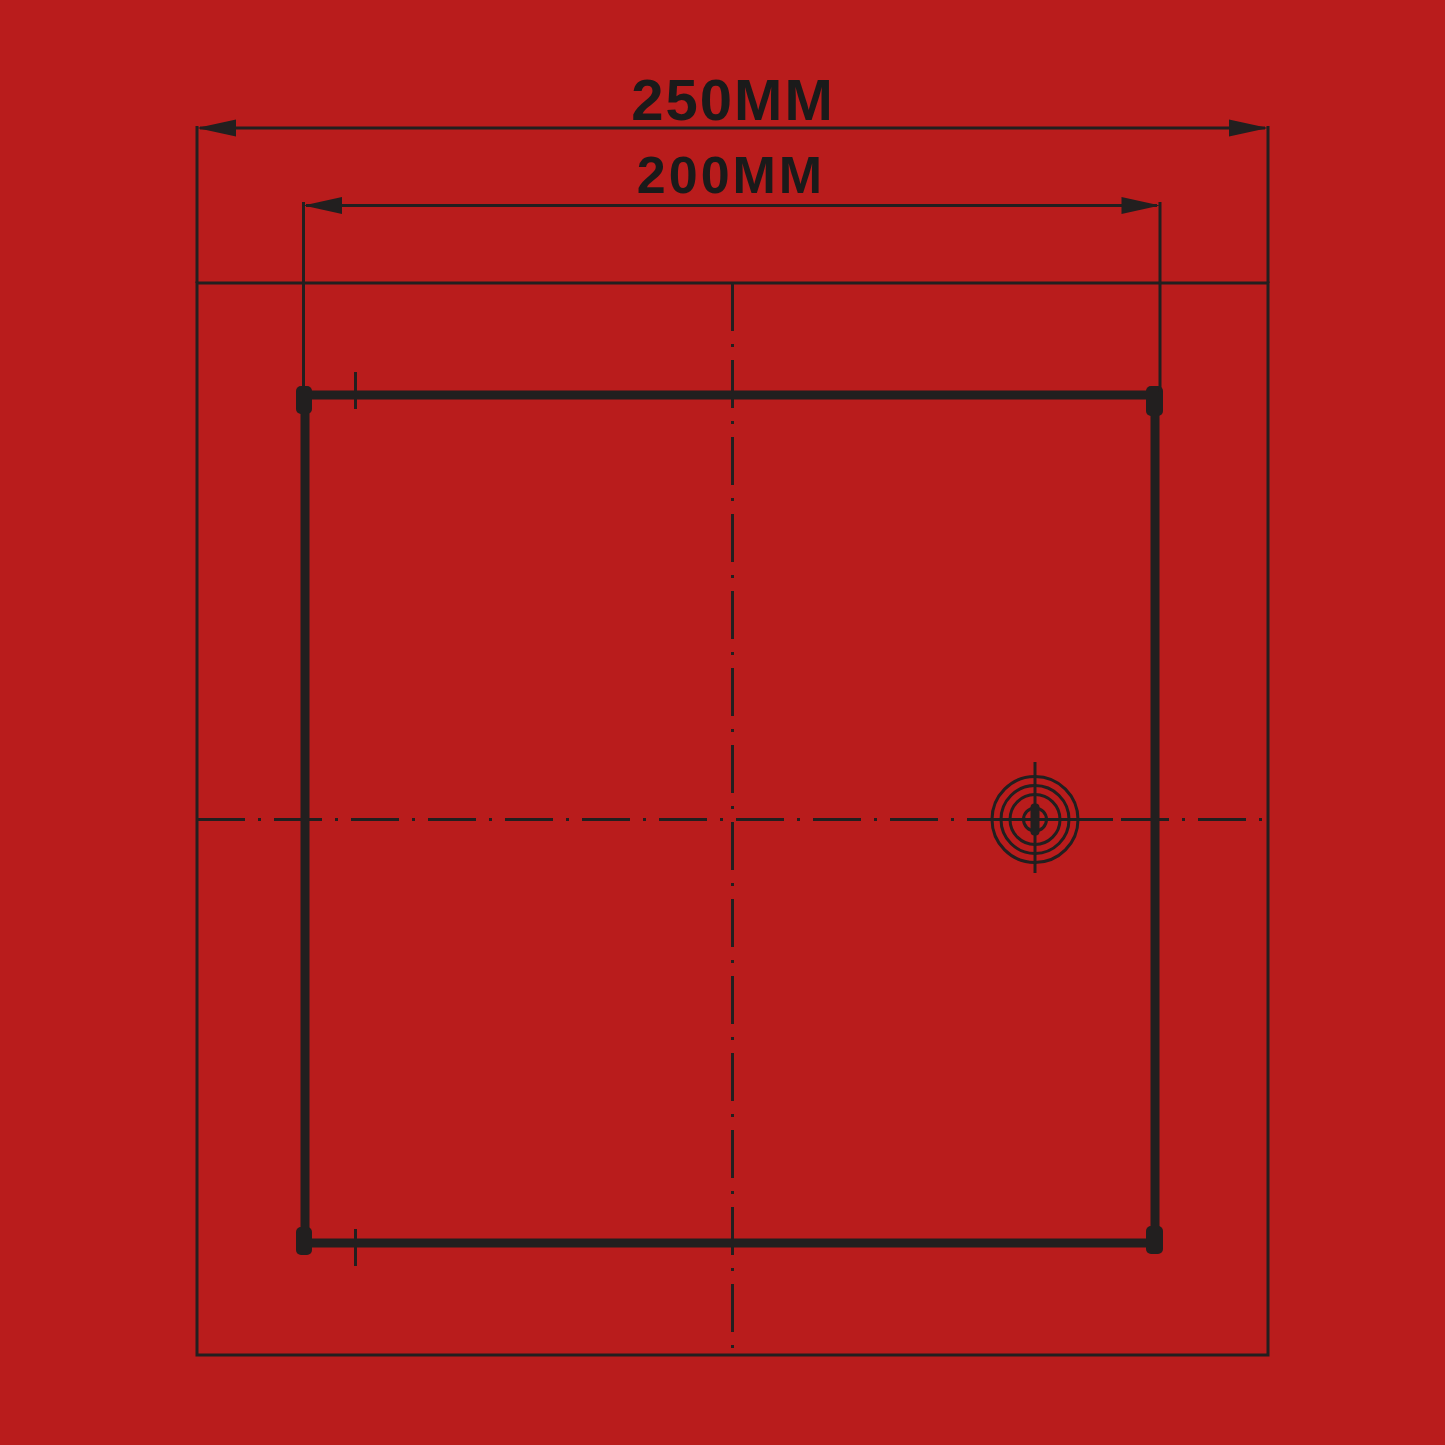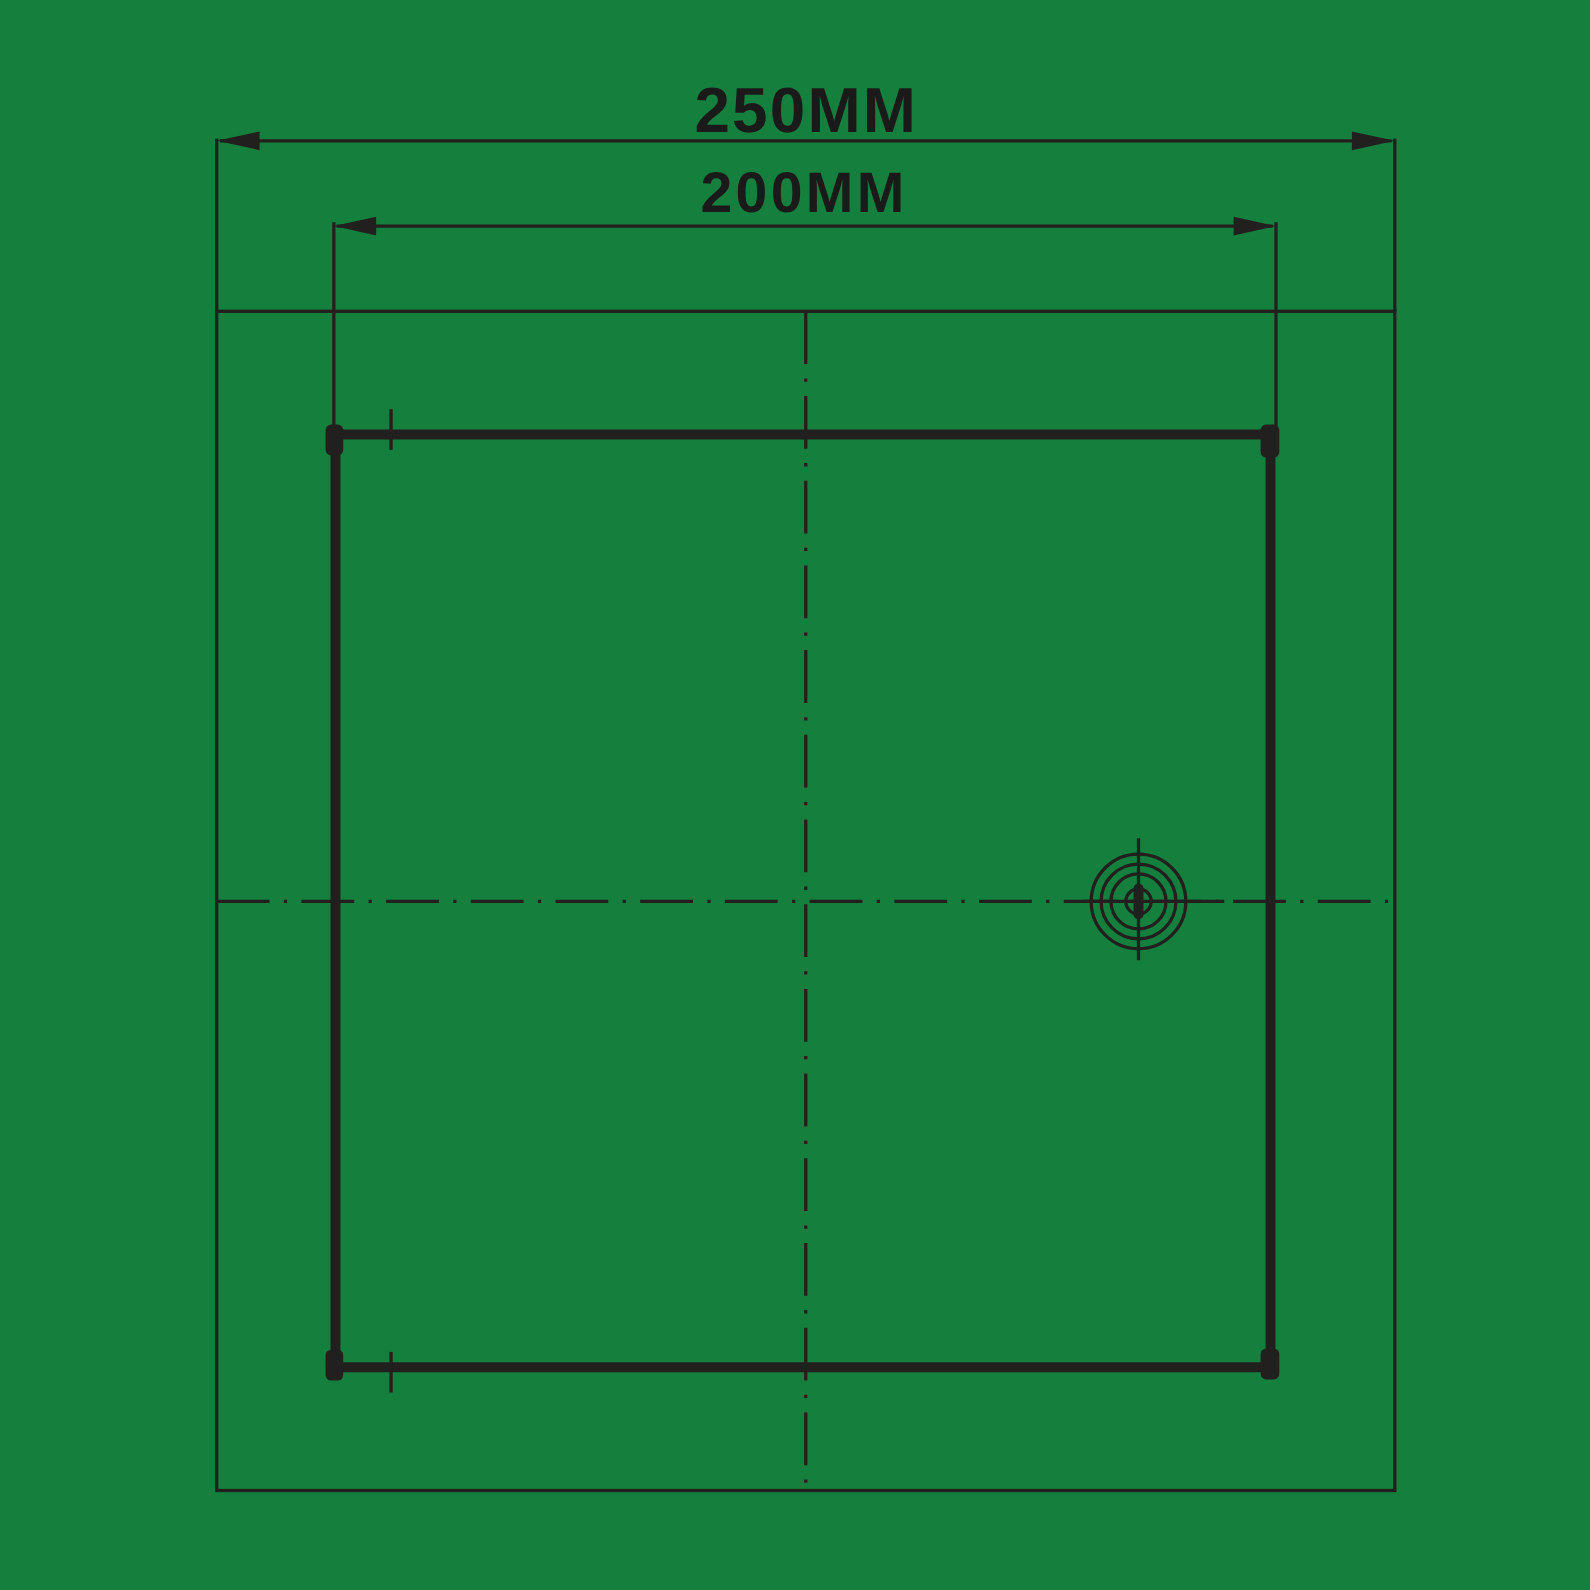--- a/index.html
+++ b/index.html
@@ -3,21 +3,21 @@
 <meta charset="utf-8">
 <style>
   html, body {
     margin: 0;
     padding: 0;
     background: #ffffff;
   }
   .canvas-wrap {
     width: 1445px;
     height: 1445px;
-    background: #15803d;
+    background: #b91c1c;
   }
   svg { display: block; }
 
   .thin {
     fill: none;
     stroke: #221f1f;
     stroke-width: 3;
   }
   .thick {
     fill: none;

